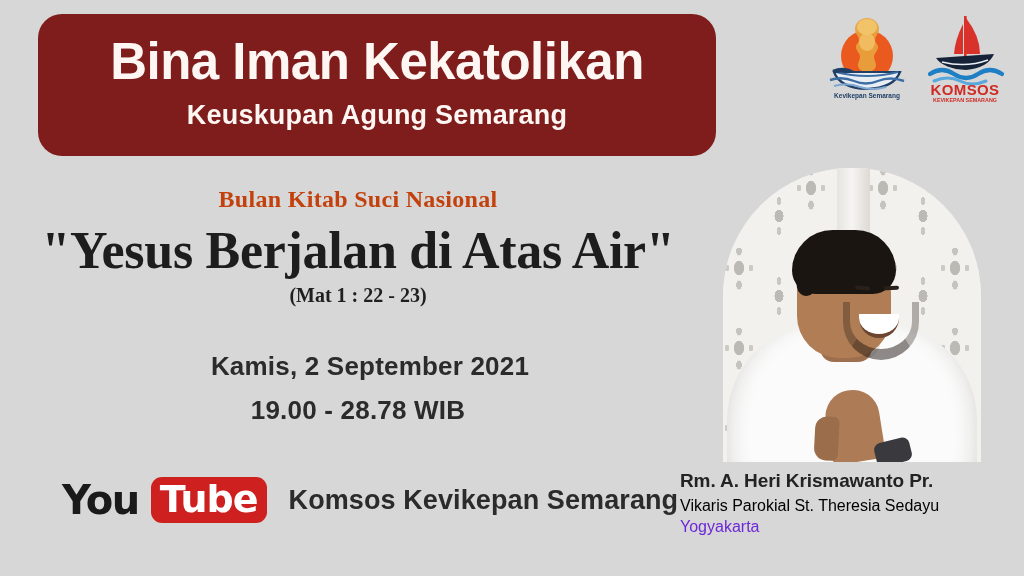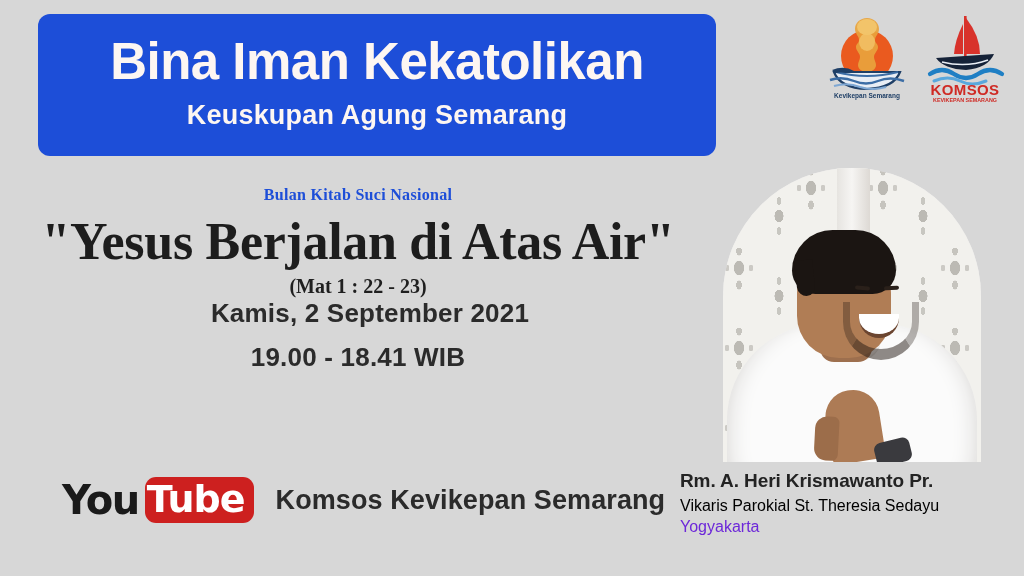--- a/index.html
+++ b/index.html
@@ -15,22 +15,22 @@
     position: relative;
   }
 
   
   #header-banner {
     position: absolute;
     left: 38px;
     top: 14px;
     width: 678px;
     height: 142px;
-    background: #1d4ed8;
-    border-radius: 12px;
+    background: #7f1d1d;
+    border-radius: 24px;
     display: flex;
     flex-direction: column;
     align-items: center;
     justify-content: center;
   }
   #banner-title {
     color: #fdf6f2;
     font-size: 51px;
     font-weight: bold;
     letter-spacing: -0.5px;
@@ -65,23 +65,23 @@
   
   #event-info {
     position: absolute;
     left: 0px;
     top: 186px;
     width: 716px;
     text-align: center;
   }
   #bksn-label {
     font-family: "Liberation Serif", serif;
-    font-size: 16px;
-    font-weight: bold;
-    color: #1d4ed8;
+    font-size: 24px;
+    font-weight: bold;
+    color: #c2410c;
     letter-spacing: 0.3px;
   }
   #event-title {
     font-family: "Liberation Serif", serif;
     font-size: 52px;
     font-weight: bold;
     color: #1d1d1d;
     margin-top: 10px;
     letter-spacing: -0.3px;
     line-height: 1.06;
@@ -90,20 +90,21 @@
     font-family: "Liberation Serif", serif;
     font-size: 20px;
     font-weight: bold;
     color: #1f1f1f;
     margin-top: 6px;
   }
   #event-date {
     font-size: 26px;
     font-weight: bold;
     color: #2b2b2b;
+    margin-top: 44px;
     letter-spacing: 0.2px;
     padding-left: 24px;
   }
   #event-time {
     font-size: 26px;
     font-weight: bold;
     color: #2b2b2b;
     margin-top: 13px;
     letter-spacing: 0.2px;
   }
@@ -113,34 +114,34 @@
     position: absolute;
     left: 62px;
     top: 477px;
     display: flex;
     align-items: center;
     gap: 22px;
   }
   #youtube-logo {
     display: flex;
     align-items: center;
-    gap: 2px;
+    gap: 8px;
   }
   #yt-you {
     font-size: 40px;
     font-weight: bold;
     color: #1a1a1a;
     letter-spacing: -1.5px;
     font-family: "DejaVu Sans", sans-serif;
     line-height: 1;
   }
   #yt-tube-box {
     background: #cd201f;
     border-radius: 11px;
-    padding: 3px 9px 5px 2px;
+    padding: 3px 9px 5px 9px;
     margin-left: 4px;
   }
   #yt-tube {
     font-size: 38px;
     font-weight: bold;
     color: #ffffff;
     letter-spacing: -1px;
     font-family: "DejaVu Sans", sans-serif;
     line-height: 1;
   }
@@ -379,21 +380,21 @@
     </svg>
   </div>
 
 </div>
 
 <div id="event-info">
   <div id="bksn-label">Bulan Kitab Suci Nasional</div>
   <div id="event-title">"Yesus Berjalan di Atas Air"</div>
   <div id="scripture-ref">(Mat 1 : 22 - 23)</div>
   <div id="event-date">Kamis, 2 September 2021</div>
-  <div id="event-time">19.00 - 18.41 WIB</div>
+  <div id="event-time">19.00 - 28.78 WIB</div>
 </div>
 
 <div id="youtube-row">
   <div id="youtube-logo">
     <span id="yt-you">You</span>
     <span id="yt-tube-box">
       <span id="yt-tube">Tube</span>
     </span>
   </div>
   <div id="youtube-channel">Komsos Kevikepan Semarang</div>

